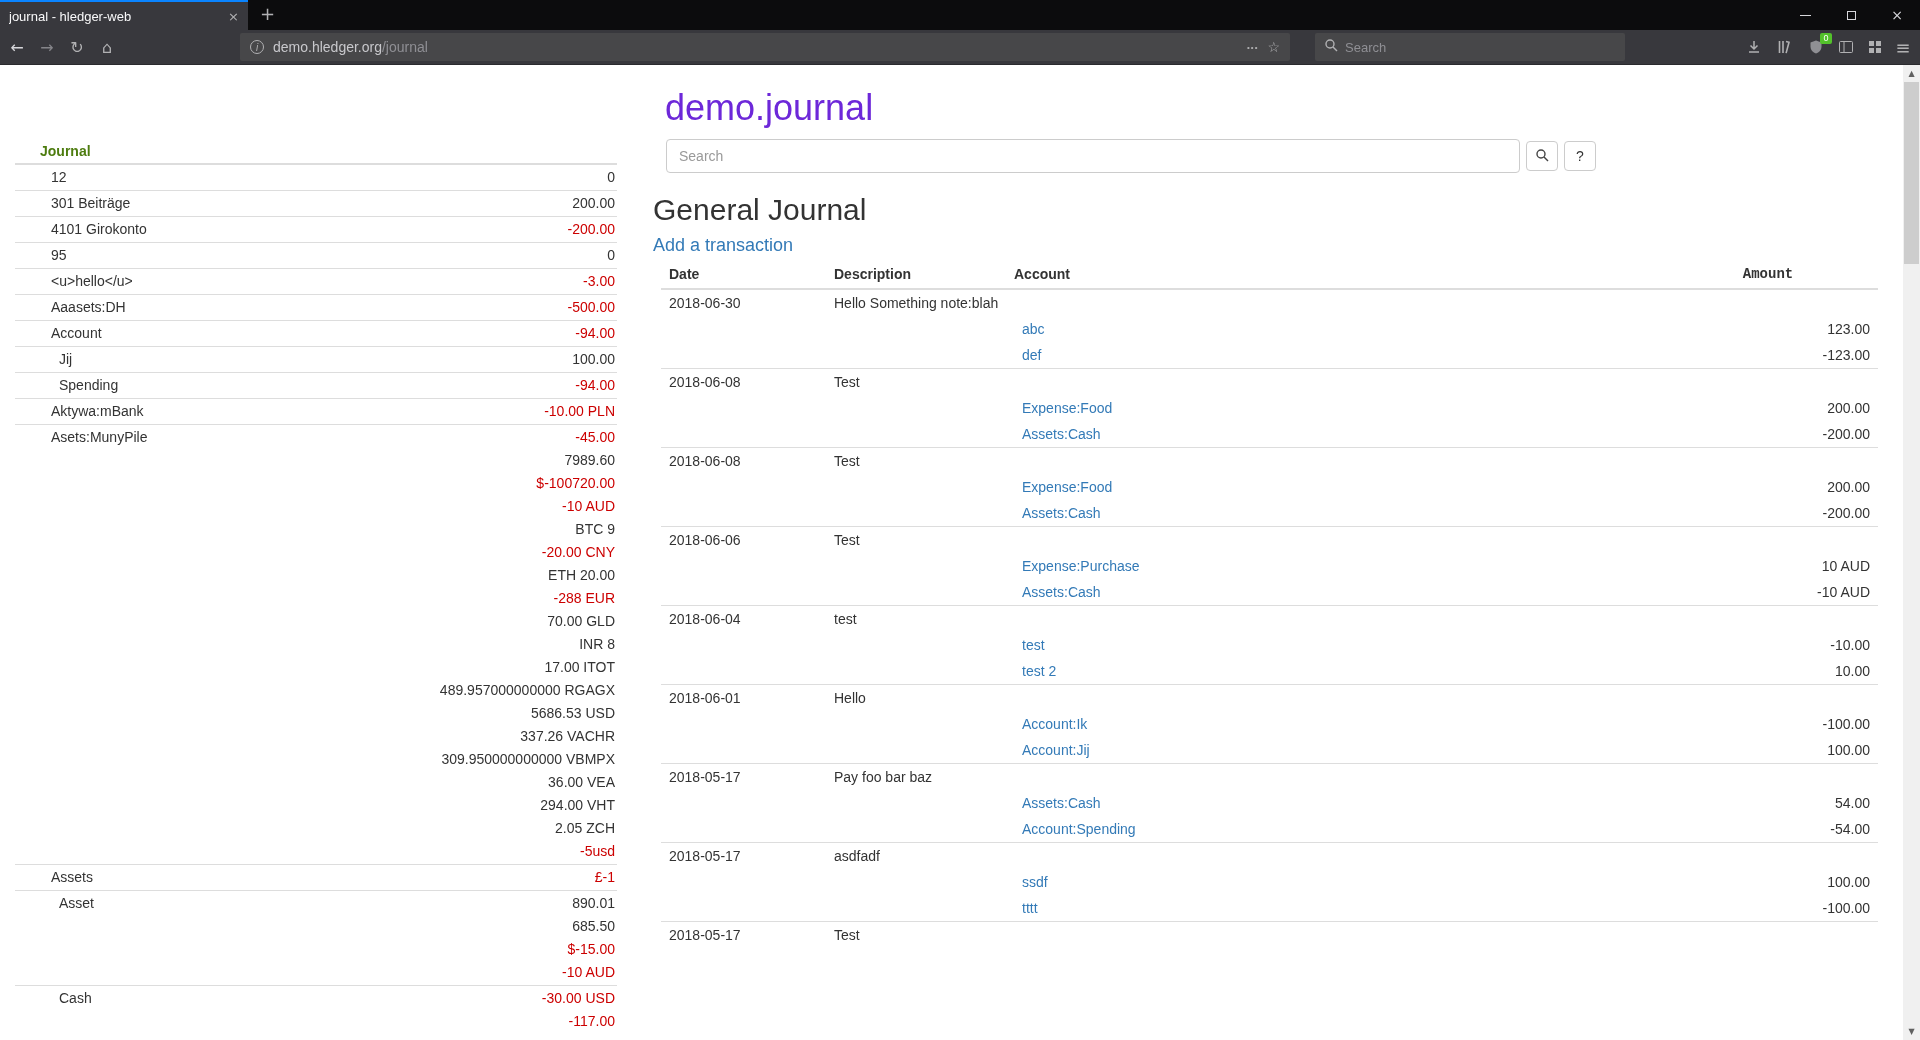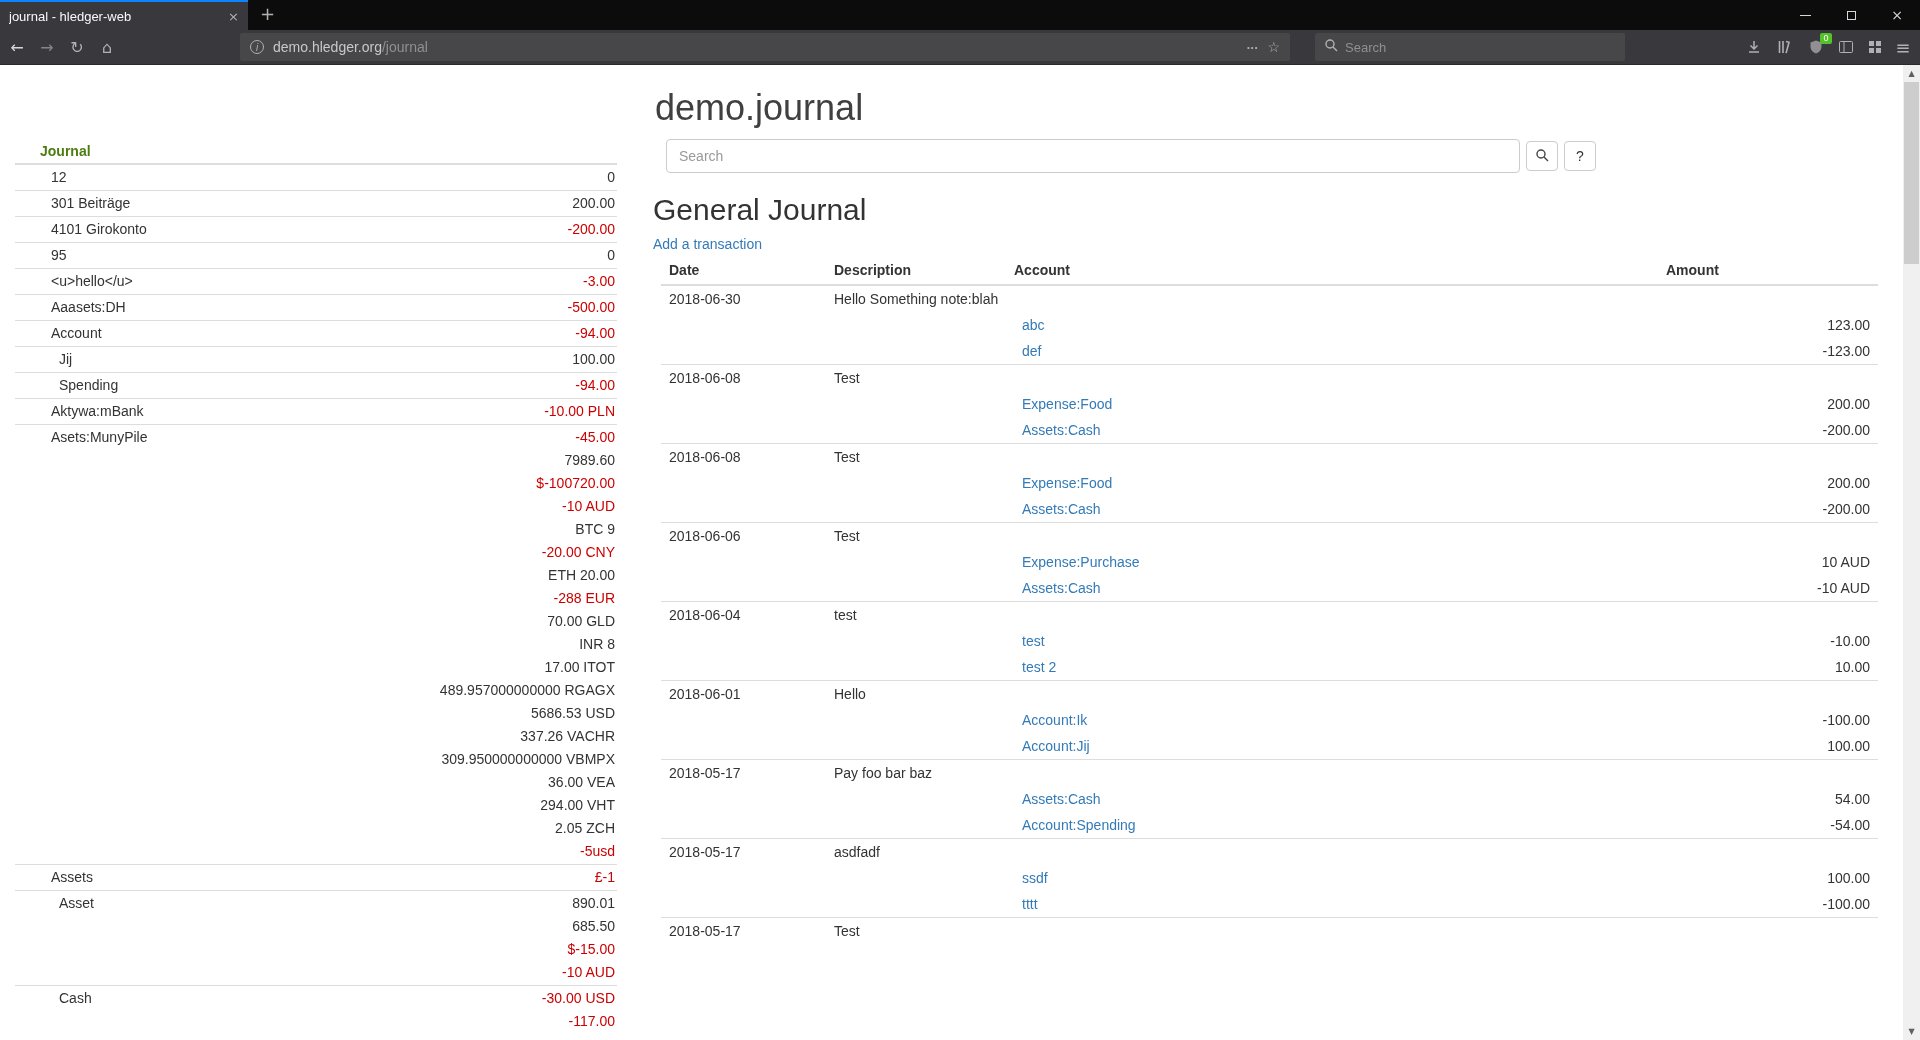--- a/index.html
+++ b/index.html
@@ -41,30 +41,30 @@
   .sidebar table { width:100%; border-collapse:collapse; }
   .sidebar th { text-align:left; font-size:14px; padding:4px 2px 4px 25px; border-bottom:2px solid #ddd; }
   .sidebar th a { color:#4d7c0f; font-weight:bold; }
   .sidebar td { border-top:1px solid #ddd; font-size:14px; line-height:23px; padding:1px 2px; vertical-align:top; color:#333; }
   .sidebar td.name { padding-left:36px; }
   .sidebar td.name.ind1 { padding-left:44px; }
   .sidebar td.name a { color:#333; }
   .sidebar td.amt { text-align:right; padding-right:2px; white-space:nowrap; }
 
   .main { position:absolute; left:653px; top:0; width:1225px; }
-  .main h1 { font-size:36px; font-weight:400; color:#404040; margin:22px 2px 10px; }
+  .main h1 { font-size:36px; font-weight:400; color:#6d28d9; margin:22px 12px 10px; }
   .search-row { display:flex; align-items:center; gap:6px; margin-left:13px; }
   .search-input { width:854px; height:34px; border:1px solid #ccc; border-radius:4px; padding:6px 12px; font-size:14px; color:#555; outline:none; }
   .search-input::placeholder { color:#999; }
   .btn { height:30px; min-width:32px; border:1px solid #ccc; border-radius:4px; background:#fff; font-size:14px; color:#333; display:flex; align-items:center; justify-content:center; padding:0 8px; }
   .main h2 { font-size:30px; font-weight:400; color:#333; margin:20px 0 8px; }
-  .add-link { color:#337ab7; font-size:14px; display:inline-block; margin:0 0 4px; }
+  .add-link { color:#337ab7; font-size:18px; display:inline-block; margin:0 0 4px; }
   table.journal { width:1217px; margin-left:8px; border-collapse:collapse; table-layout:fixed; }
   .journal th { font-size:14px; font-weight:bold; text-align:left; padding:6px 8px; border-bottom:2px solid #ddd; color:#333; }
-  .journal th.r { text-align:left; }
+  .journal th.r { text-align:center;font-family:Liberation Mono, monospace; }
   .journal td { font-size:14px; padding:5px 8px; color:#333; vertical-align:top; }
   .journal tr.txn td { border-top:1px solid #ddd; }
   .journal td.amt { text-align:right; white-space:nowrap; }
   .journal td.acct { padding-left:16px; }
   .journal td.acct a { color:#337ab7; }
   .neg { color:#cc0000; }
 
   
   .scrollbar { position:absolute; right:0; top:0; width:17px; height:975px; background:#f0f0f0; }
   .sb-arrow { height:17px; display:flex; align-items:center; justify-content:center; font-size:8px; color:#606060; }

